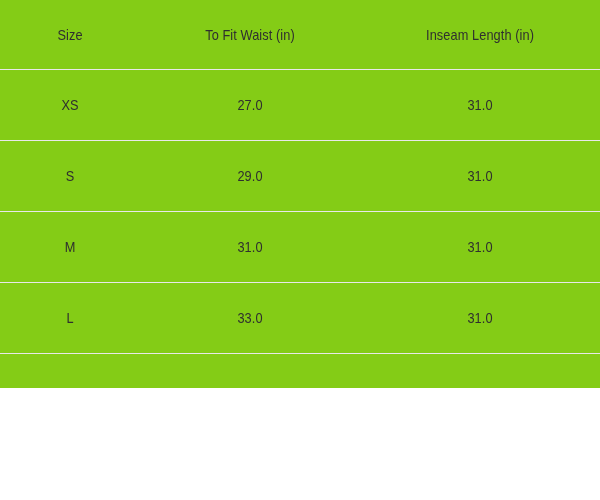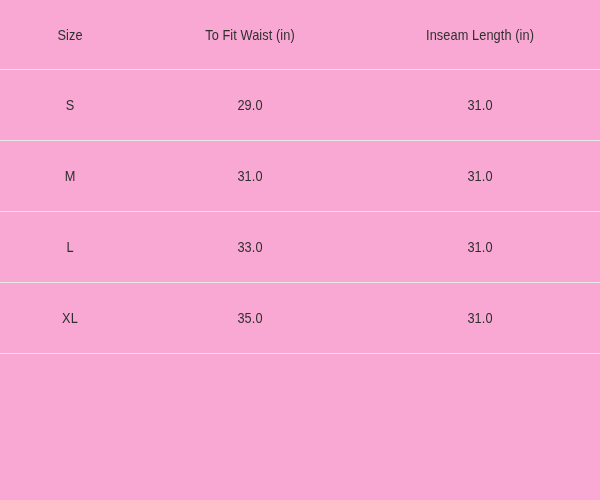--- a/index.html
+++ b/index.html
@@ -10,25 +10,25 @@
     width: 600px;
     height: 500px;
     background: #ffffff;
     font-family: "Liberation Sans", "DejaVu Sans", sans-serif;
     -webkit-font-smoothing: antialiased;
     overflow: hidden;
   }
 
   .size-chart {
     width: 600px;
-    height: 500px;
+    height: 388px;
     box-sizing: border-box;
     display: flex;
     flex-direction: column;
-    background: #f9a8d4;
+    background: #84cc16;
   }
 
   .chart-table {
     width: 100%;
     border-collapse: collapse;
     table-layout: fixed;
   }
 
   .chart-table col.col-size      { width: 140px; }
   .chart-table col.col-waist     { width: 220px; }
@@ -83,34 +83,34 @@
     </colgroup>
     <thead>
       <tr>
         <th class="cell-size">Size</th>
         <th class="cell-waist">To Fit Waist (in)</th>
         <th class="cell-inseam">Inseam Length (in)</th>
       </tr>
     </thead>
     <tbody>
       <tr>
+        <td class="cell-size">XS</td>
+        <td class="cell-waist">27.0</td>
+        <td class="cell-inseam">31.0</td>
+      </tr>
+      <tr>
         <td class="cell-size">S</td>
         <td class="cell-waist">29.0</td>
         <td class="cell-inseam">31.0</td>
       </tr>
       <tr>
         <td class="cell-size">M</td>
         <td class="cell-waist">31.0</td>
         <td class="cell-inseam">31.0</td>
       </tr>
       <tr>
         <td class="cell-size">L</td>
         <td class="cell-waist">33.0</td>
         <td class="cell-inseam">31.0</td>
       </tr>
-      <tr>
-        <td class="cell-size">XL</td>
-        <td class="cell-waist">35.0</td>
-        <td class="cell-inseam">31.0</td>
-      </tr>
     </tbody>
   </table>
 </div>
 
 </body></html>

